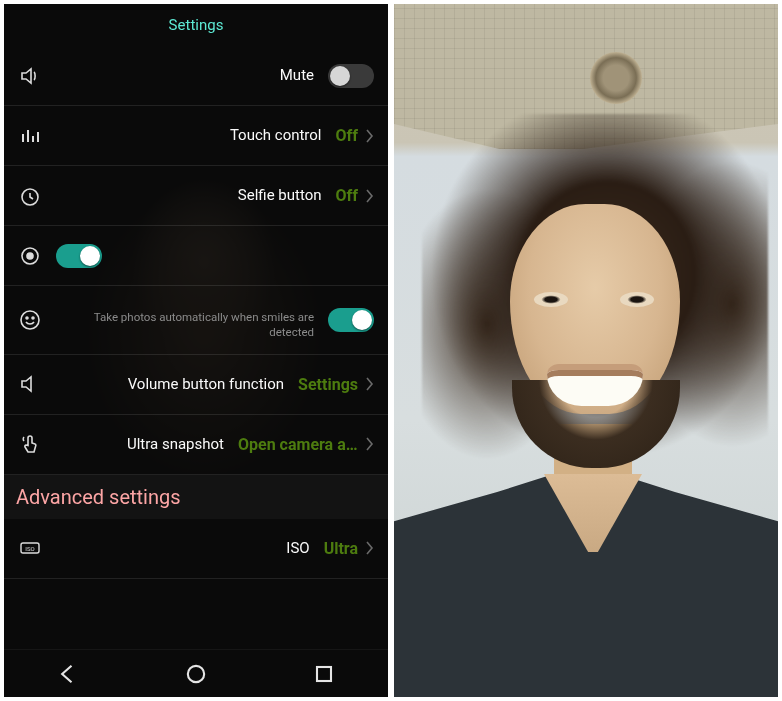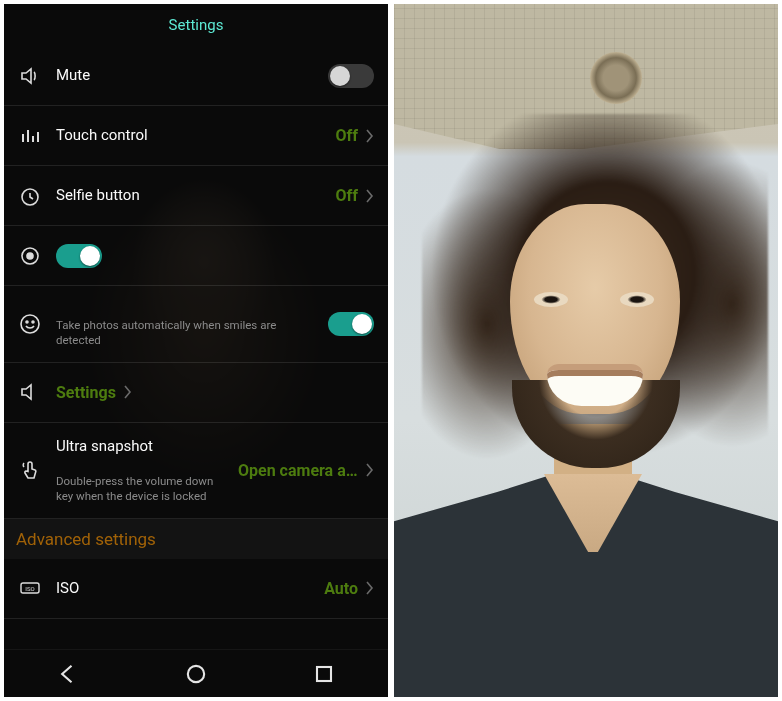--- a/index.html
+++ b/index.html
@@ -116,34 +116,35 @@
     .settings-header {
       position: relative;
       text-align: center;
       padding: 12px 0;
       color: #5eead4;
       font-size: 15px;
     }
     .settings-list {
       position: relative;
       flex: 1;
+      text-align: right;
     }
     .settings-item {
       border-bottom: 1px solid rgba(255,255,255,0.10);
       padding: 14px 14px;
       display: flex;
       align-items: center;
       gap: 14px;
       min-height: 60px;
       color: #fff;
     }
     .settings-item.section-header {
       background: rgba(255,255,255,0.04);
-      color: #a16207;
-      font-size: 17px;
+      color: #fca5a5;
+      font-size: 20px;
       padding: 10px 12px;
       min-height: 0;
       border-bottom: none;
     }
     .item-icon {
       width: 24px; height: 24px;
       flex-shrink: 0;
       color: #dcdcdc;
     }
     .item-body {
@@ -152,21 +153,21 @@
     }
     .item-label {
       color: #fafafa;
       font-size: 15px;
       line-height: 1.25;
     }
     .item-sub {
       color: #8b8b8b;
       font-size: 11.5px;
       line-height: 1.3;
-      margin-top: 18px;
+      margin-top: 10px;
     }
     .item-trailing {
       display: flex;
       align-items: center;
       gap: 8px;
     }
     .trail-text {
       color: #4d7c0f;
       font-size: 16px;
       max-width: 120px;
@@ -312,40 +313,42 @@
           </div>
       </div>
     </div>
 
     <div class="settings-item">
       <span class="item-icon">
         <svg viewBox="0 0 24 24" stroke="currentColor" fill="none" stroke-width="1.6">
           <path d="M4 9h4l5-4v14l-5-4H4z"></path>
         </svg>
       </span>
+      <div class="item-body">
+          <div class="item-label">Volume button function</div>
+        </div>
       <div class="item-trailing">
         <span class="trail-text">Settings</span>
         <span class="chevron">
           <svg viewBox="0 0 8 14" stroke="currentColor" fill="none" stroke-width="1.6">
               <path d="M1 1l5 6-5 6"></path>
             </svg>
         </span>
       </div>
     </div>
 
     <div class="settings-item">
       <span class="item-icon">
         <svg viewBox="0 0 24 24" stroke="currentColor" fill="none" stroke-width="1.6">
           <path d="M10 11V6a2 2 0 114 0v5l3 1c1 .3 1 1.5.5 2.5L16 20h-6l-3-5c-.5-1 .2-2 1-2l2 .5z"></path>
           <path d="M6 9c-1-1-1-3 0-4"></path>
         </svg>
       </span>
       <div class="item-body">
         <div class="item-label">Ultra snapshot</div>
-        <div class="item-sub">Double-press the volume down key when the device is locked</div>
       </div>
       <div class="item-trailing">
         <span class="trail-text">Open camera a...</span>
         <span class="chevron">
           <svg viewBox="0 0 8 14" stroke="currentColor" fill="none" stroke-width="1.6">
               <path d="M1 1l5 6-5 6"></path>
             </svg>
         </span>
       </div>
     </div>
@@ -356,21 +359,21 @@
       <span class="item-icon">
         <svg viewBox="0 0 24 24" stroke="currentColor" fill="none" stroke-width="1.4">
           <rect x="3" y="7" width="18" height="10" rx="2"></rect>
           <text x="12" y="15" text-anchor="middle" font-size="6" fill="currentColor" stroke="none">ISO</text>
         </svg>
       </span>
       <div class="item-body">
           <div class="item-label">ISO</div>
         </div>
       <div class="item-trailing">
-        <span class="trail-text">Auto</span>
+        <span class="trail-text">Ultra</span>
         <span class="chevron">
           <svg viewBox="0 0 8 14" stroke="currentColor" fill="none" stroke-width="1.6">
               <path d="M1 1l5 6-5 6"></path>
             </svg>
         </span>
       </div>
     </div>
 
   </div>
 

